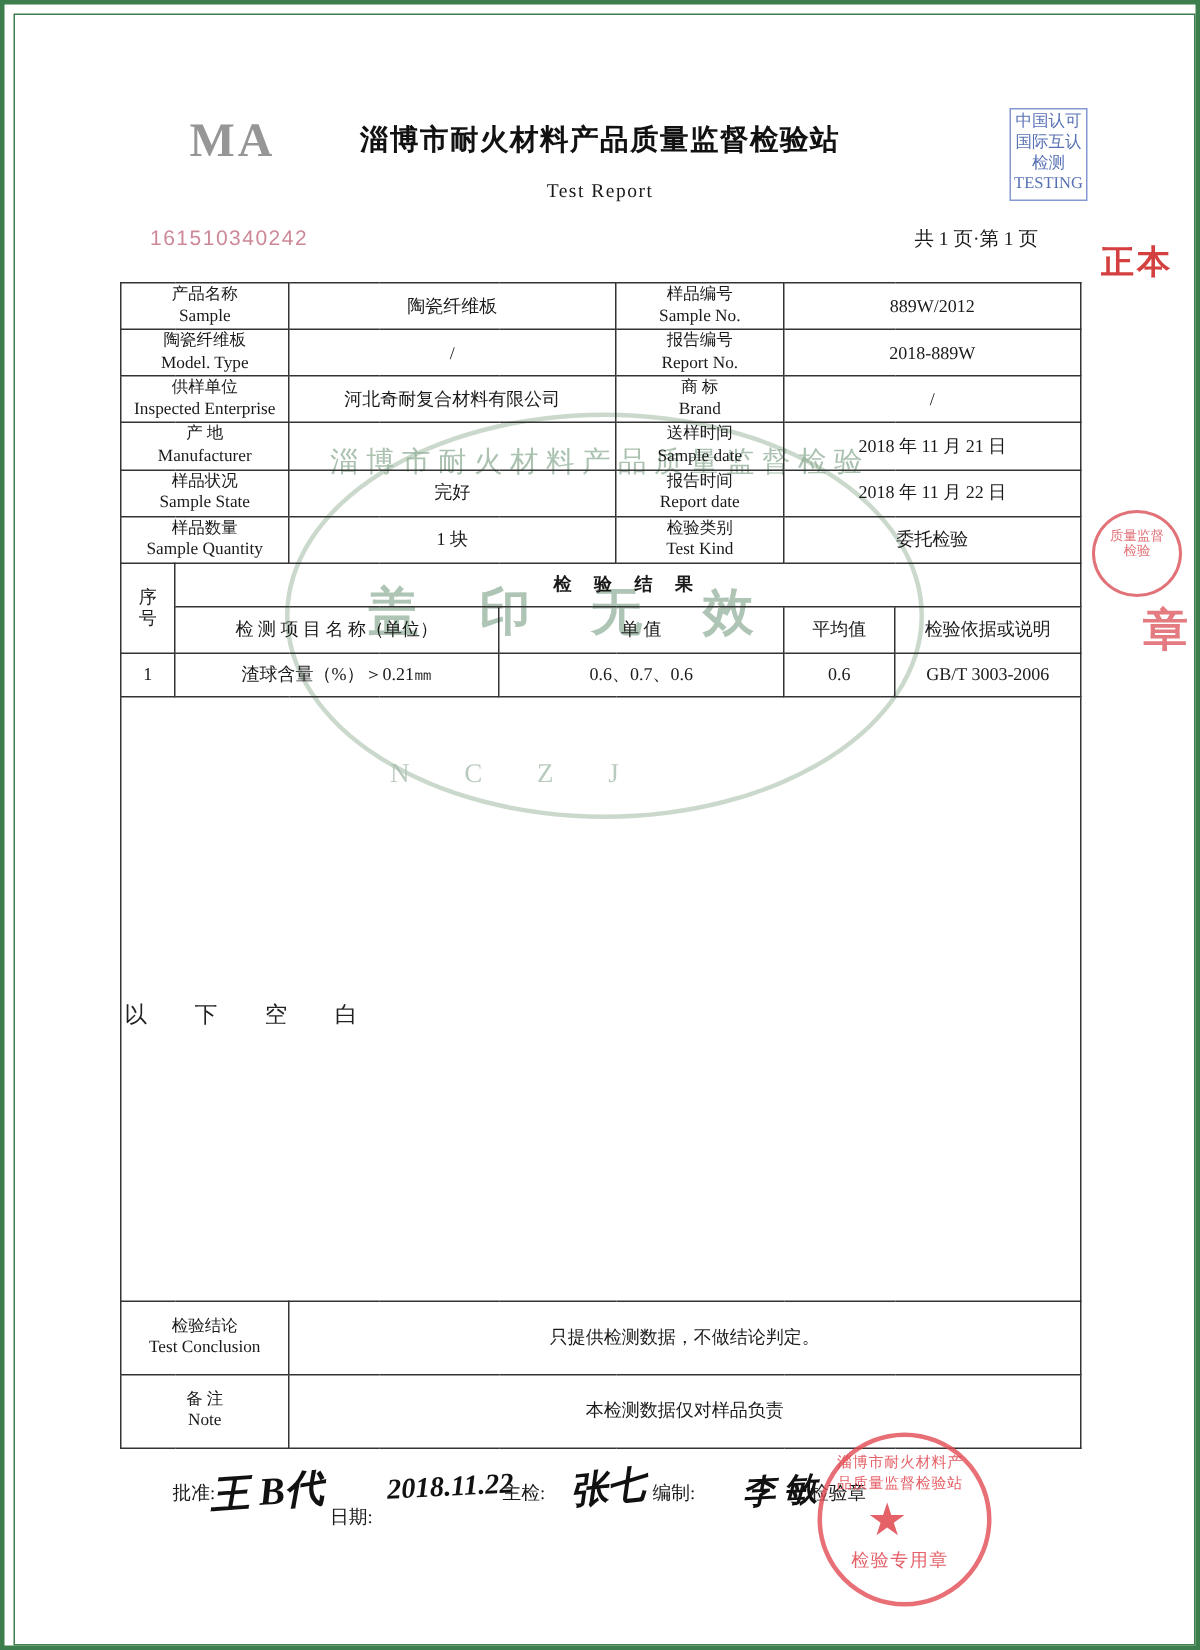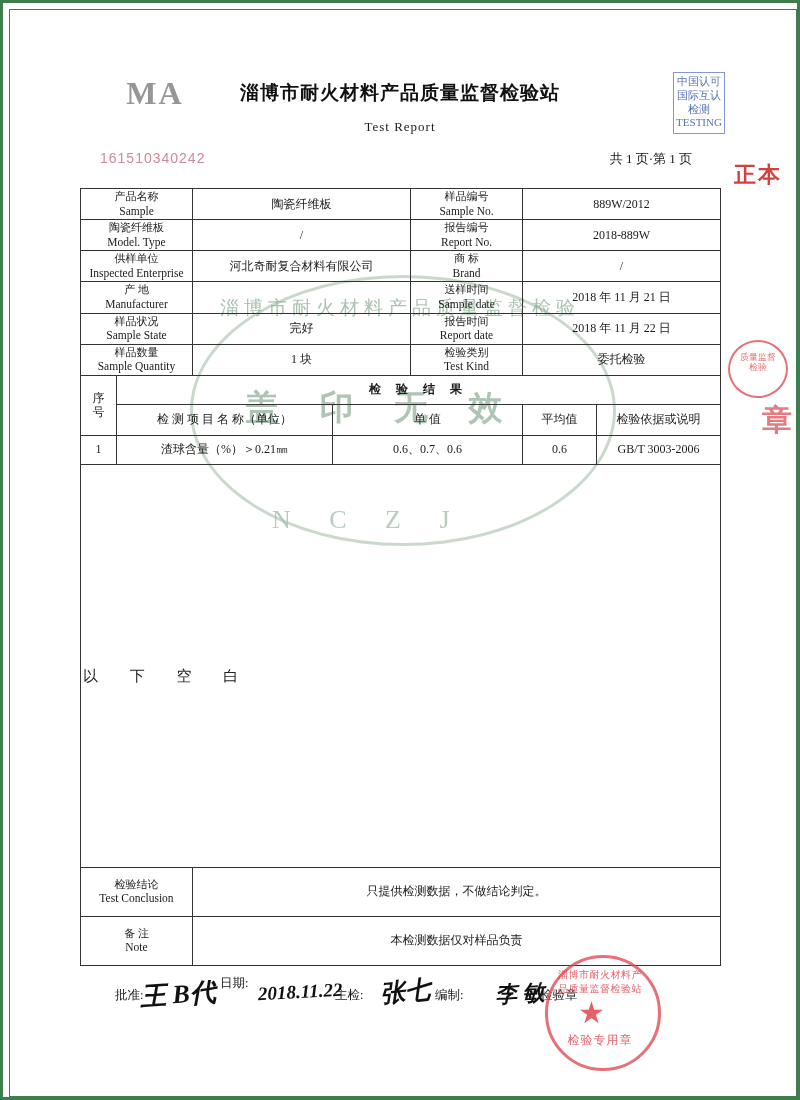--- a/index.html
+++ b/index.html
@@ -145,21 +145,21 @@
     top: 975px;
     width: 640px;
     height: 40px;
     font-size: 12.5px;
   }
   .footer span.f-label {
     position: absolute;
     white-space: nowrap;
   }
   .f1 { left: 35px; top: 12px; }
-  .f2 { left: 140px; top: 0; }
+  .f2 { left: 140px; top: 28px; }
   .f3 { left: 255px; top: 12px; }
   .f4 { left: 355px; top: 12px; }
   .f5 { left: 460px; top: 12px; font-family: Liberation Mono, monospace; }
 
   
   .sig {
     position: absolute;
     font-family: "Liberation Serif", serif;
     font-style: italic;
     font-weight: bold;
@@ -259,23 +259,23 @@
   }
   .wm-invalid {
     left: 245px; top: 385px;
     color: #9bb6a2;
     font-size: 34px;
     font-weight: bold;
     letter-spacing: 16px;
     opacity: .8;
   }
   .wm-nczj {
-    left: 272px; top: 505px;
+    left: 260px; top: 505px;
     color: #a8bfae;
-    font-size: 26px;
+    font-size: 18px;
     letter-spacing: 16px;
     opacity: .8;
   }
   
   .round-stamp {
     left: 545px; top: 955px;
     width: 110px; height: 110px;
     border-radius: 50%;
     border: 3px solid #e0464e;
     opacity: .78;

